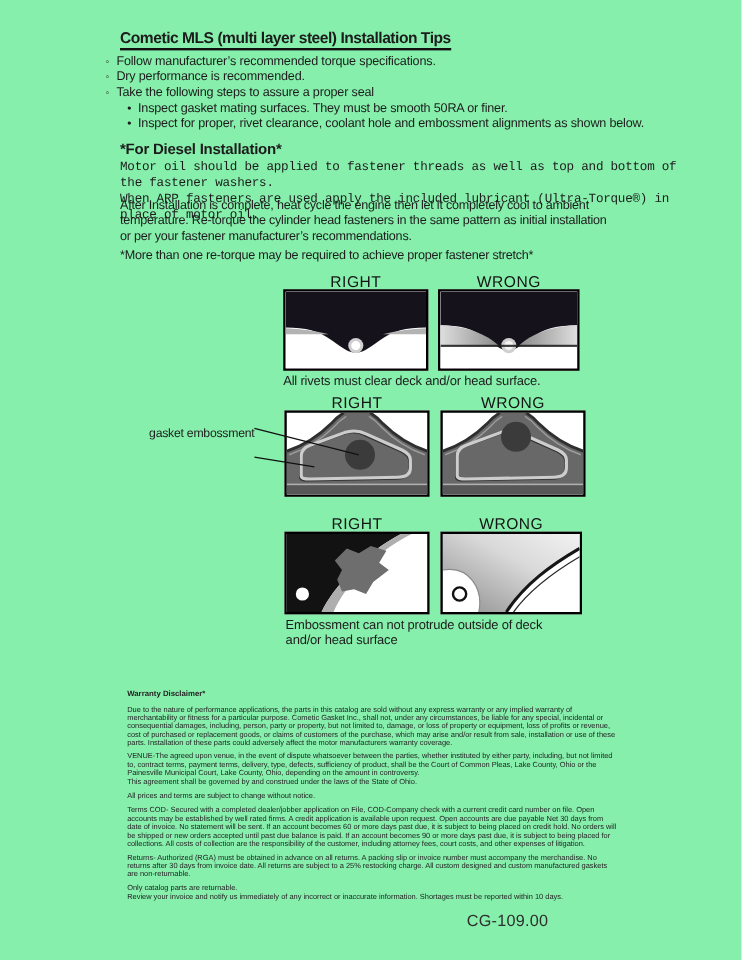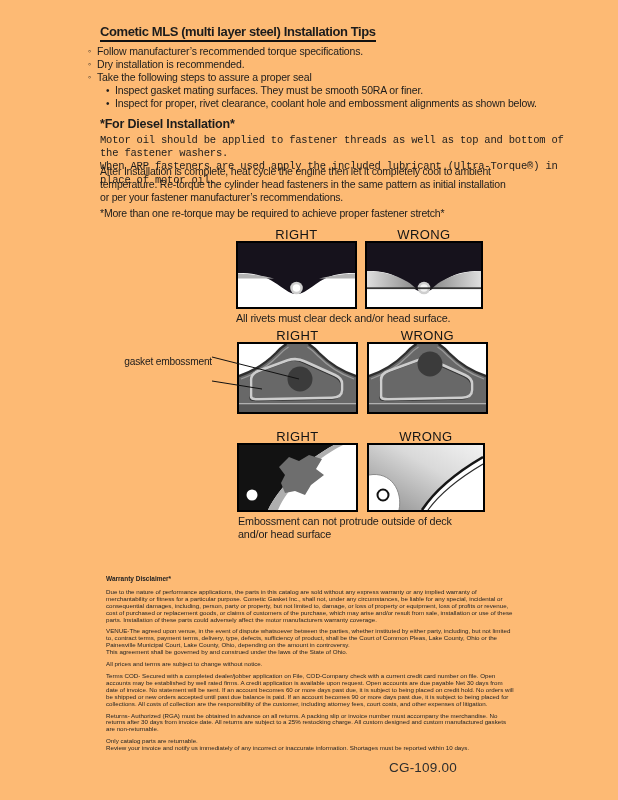--- a/index.html
+++ b/index.html
@@ -1,17 +1,17 @@
 <!DOCTYPE html>
 <html><head>
 <meta charset="utf-8">
 <style>
   html,body{margin:0;padding:0;background:#ffffff;}
   .page{
-    position:relative; width:618px; height:800px; background:#fdba74;
+    position:relative; width:618px; height:800px; background:#86efac;
     font-family:"Liberation Sans", sans-serif; color:#1c1c1c; overflow:hidden;
   }
   .title{
     position:absolute; left:100px; top:24px;
     font-size:13px; font-weight:bold; letter-spacing:-0.4px;
     border-bottom:2px solid #111; padding-bottom:1px;
   }
   .bullets{position:absolute; left:88px; top:45px; width:460px; font-size:10.5px; line-height:13px; letter-spacing:-0.15px;}
   .b-row{display:flex; align-items:flex-start;}
   .mk{width:9px; flex:0 0 9px; font-size:9px; line-height:13px;}
@@ -40,21 +40,21 @@
 
   <div class="title">Cometic MLS (multi layer steel) Installation Tips</div>
 
   <div class="bullets">
     <div class="b-row">
       <span class="mk">◦</span>
       <span>Follow manufacturer’s recommended torque specifications.</span>
     </div>
     <div class="b-row">
       <span class="mk">◦</span>
-      <span>Dry installation is recommended.</span>
+      <span>Dry performance is recommended.</span>
     </div>
     <div class="b-row">
       <span class="mk">◦</span>
       <span>Take the following steps to assure a proper seal</span>
     </div>
     <div class="b-row sub">
       <span class="mk filled">•</span>
       <span>Inspect gasket mating surfaces.  They must be smooth 50RA or finer.</span>
     </div>
     <div class="b-row sub">

